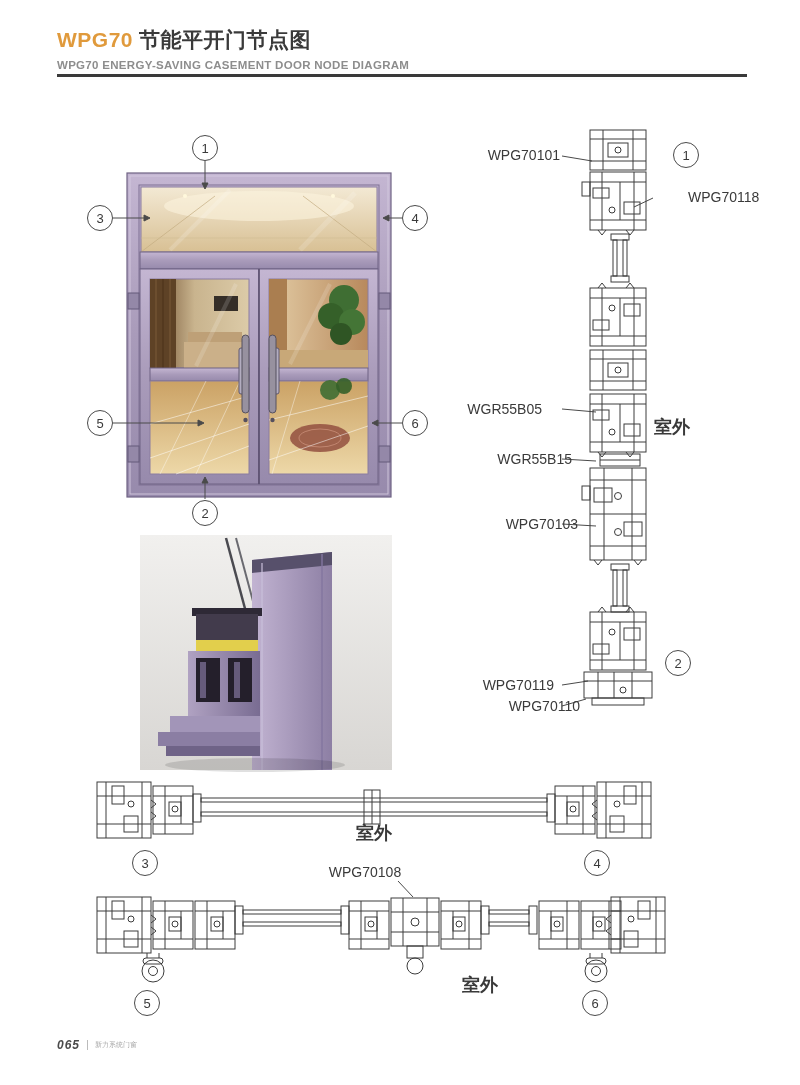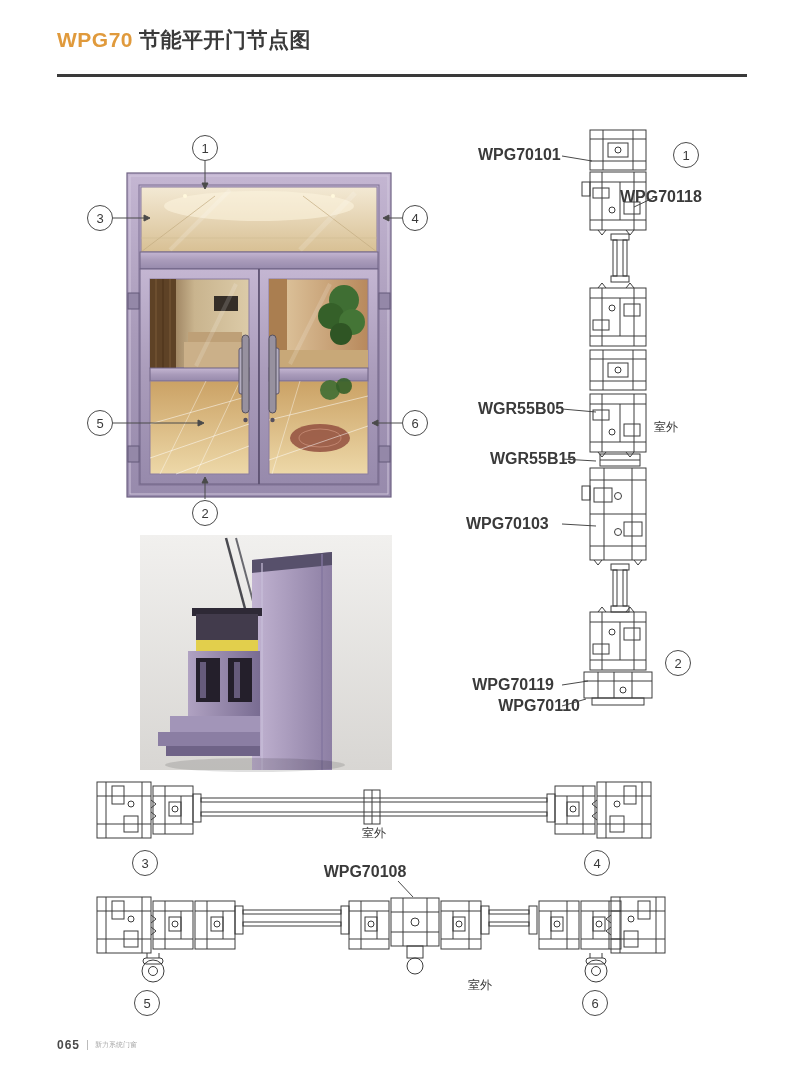--- a/index.html
+++ b/index.html
@@ -8,43 +8,44 @@
   .page { position:absolute; left:0; top:0; width:800px; height:1085px; background:#fff; }
 
   .hdr { position:absolute; left:57px; top:26px; width:690px; }
   .hdr-title { font-size:21px; font-weight:bold; color:#3a3a3a; letter-spacing:.5px; }
   .hdr-title .brand { color:#E09A3C; margin-right:6px;text-align:center; }
   .hdr-sub { margin-top:5px; font-size:11.5px; font-weight:bold; color:#8d8d8d; letter-spacing:.3px; }
   .hdr-rule { position:absolute; left:57px; top:74px; width:690px; height:3px; background:#3a3a3a; }
 
   .art { position:absolute; left:0; top:0; }
 
-  .lbl { position:absolute; font-size:16px; color:#3a3a3a; white-space:nowrap; line-height:14px;font-weight:bold; }
+  .lbl { position:absolute; font-size:14px; color:#3a3a3a; white-space:nowrap; line-height:14px; }
   .lbl.r { text-align:right; }
   .lbl.c { text-align:center; }
-  .lbl.cn { font-weight:normal; font-size:12px; }
+  .lbl.cn { font-weight:bold; font-size:18px; }
 
   .callout { position:absolute; width:26px; height:26px; border:1.6px solid #4a4a4a; border-radius:50%;
              background:#fff; display:flex; align-items:center; justify-content:center;
              font-size:13px; color:#3a3a3a; }
 
   .footer { position:absolute; left:57px; top:1038px; display:flex; align-items:center; gap:7px; }
-  .footer .pg { font-size:12px; font-weight:bold; color:#4a4a4a; letter-spacing:1px; }
+  .footer .pg { font-size:12px; font-weight:bold; color:#4a4a4a; letter-spacing:1px;font-style:italic; }
   .footer .sep { width:1px; height:10px; background:#bbb; }
   .footer .tag { font-size:7px; color:#a8a8a8; }
 </style>
 </head>
 <body>
 
 <div class="page">
 
   <div class="hdr">
     <div class="hdr-title">
       <span class="brand">WPG70</span><span>节能平开门节点图</span>
     </div>
+    <div class="hdr-sub">WPG70 ENERGY-SAVING CASEMENT DOOR NODE DIAGRAM</div>
   </div>
   <div class="hdr-rule"></div>
 
   <svg class="art" width="800" height="1085" viewBox="0 0 800 1085">
     <defs>
       <linearGradient id="gFrame" x1="0" y1="0" x2="0" y2="1">
         <stop offset="0" stop-color="#C4B6D2"></stop>
           <stop offset="0.5" stop-color="#A99BBA"></stop>
           <stop offset="1" stop-color="#978AAC"></stop>
       </linearGradient>
@@ -346,25 +347,25 @@
       <g>
         <path d="M590,953 l0,5 M602,953 l0,5"></path>
         <rect x="586" y="958" width="20" height="6" rx="3"></rect>
         <circle cx="596" cy="971" r="11"></circle>
           <circle cx="596" cy="971" r="4.5"></circle>
       </g>
     </g>
   </svg>
 
   <div class="lbl r" style="left:478px;top:148px;width:82px">WPG70101</div>
-  <div class="lbl" style="left:620px;top:190px">WPG70118</div>
-  <div class="lbl r" style="left:478px;top:402px;width:82px">WGR55B05</div>
+  <div class="lbl" style="left:688px;top:190px">WPG70118</div>
+  <div class="lbl r" style="left:460px;top:402px;width:82px">WGR55B05</div>
   <div class="lbl cn" style="left:654px;top:420px">室外</div>
   <div class="lbl r" style="left:490px;top:452px;width:82px">WGR55B15</div>
-  <div class="lbl r" style="left:466px;top:517px;width:82px">WPG70103</div>
+  <div class="lbl r" style="left:496px;top:517px;width:82px">WPG70103</div>
   <div class="lbl r" style="left:472px;top:678px;width:82px">WPG70119</div>
   <div class="lbl r" style="left:498px;top:699px;width:82px">WPG70110</div>
   <div class="lbl cn c" style="left:350px;top:826px;width:48px">室外</div>
   <div class="lbl c" style="left:320px;top:865px;width:90px">WPG70108</div>
   <div class="lbl cn c" style="left:456px;top:978px;width:48px">室外</div>
 
   <div class="callout" style="left:192px;top:135px">1</div>
   <div class="callout" style="left:87px;top:205px">3</div>
   <div class="callout" style="left:402px;top:205px">4</div>
   <div class="callout" style="left:87px;top:410px">5</div>

